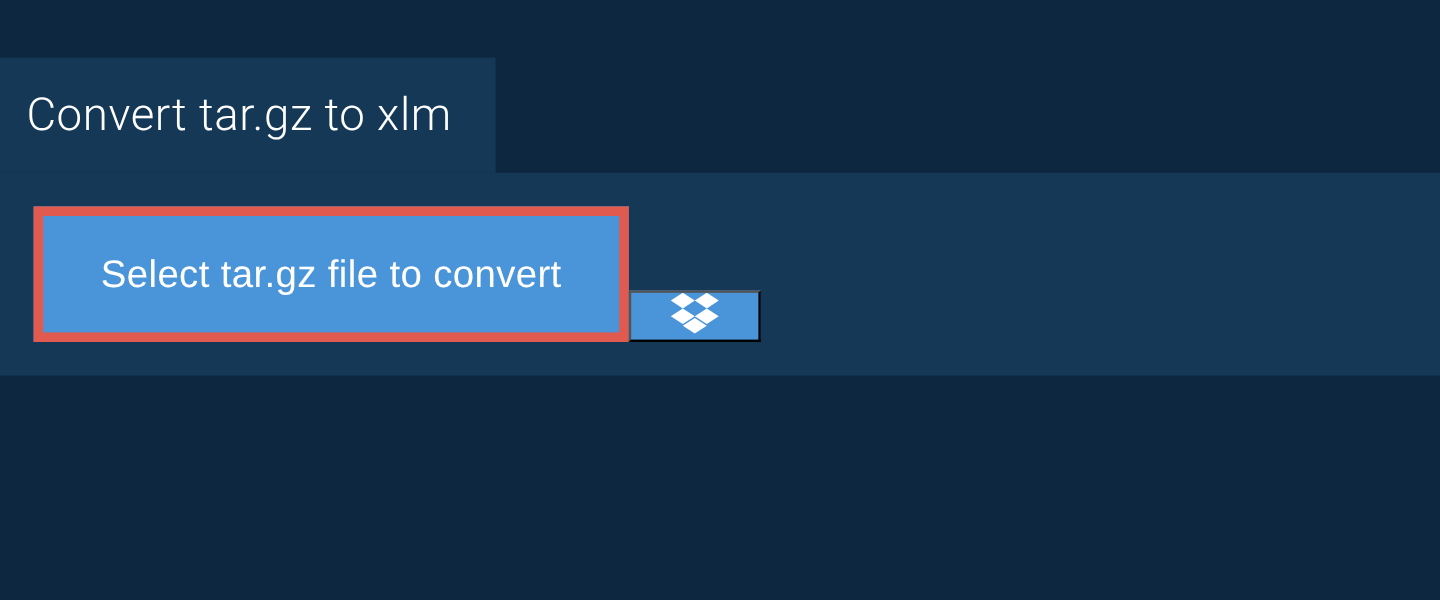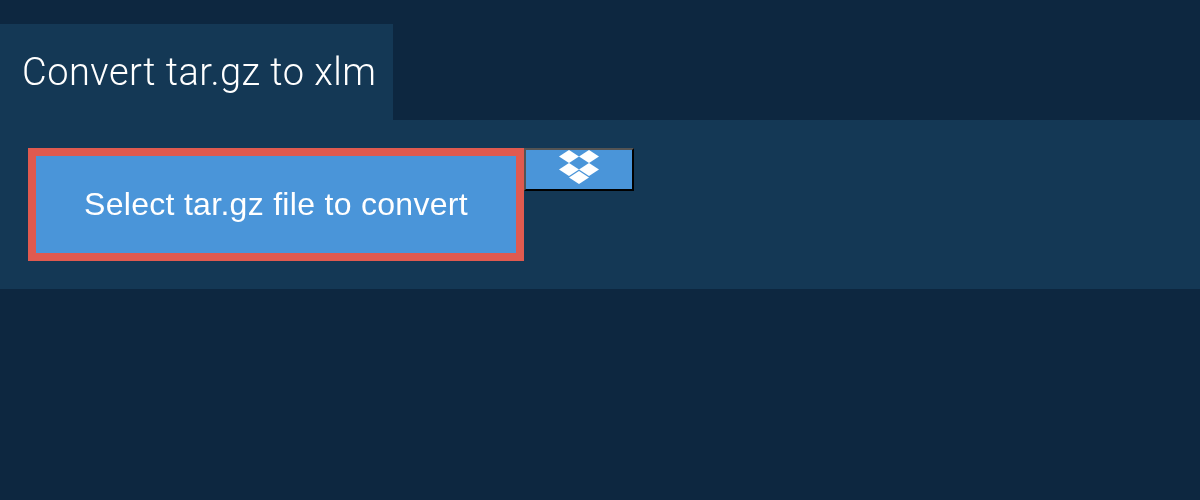--- a/index.html
+++ b/index.html
@@ -10,38 +10,38 @@
     body {
       width: 1200px;
       height: 500px;
       background-color: #0d2740;
       font-family: -apple-system, BlinkMacSystemFont, "Segoe UI", Roboto, Helvetica, Arial, sans-serif;
       overflow: hidden;
     }
     .header-tab {
       background-color: #143855;
       display: inline-block;
-      padding: 26px 16px 26px 22px;
-      margin-top: 24px;
+      padding: 26px 36px 26px 22px;
+      margin-top: 48px;
     }
     .header-title {
       color: #ffffff;
       font-size: 38px;
       font-weight: 300;
       letter-spacing: 0.5px;
     }
     .content-panel {
       background-color: #143855;
       padding: 28px 28px 28px 28px;
       margin-top: 0;
       width: 100%;
     }
     .button-row {
       display: flex;
-      align-items: flex-start;
+      align-items: flex-end;
     }
     .select-file-button {
       background-color: #4a95d9;
       border: 8px solid #e05a4f;
       color: #ffffff;
       font-size: 32px;
       font-weight: 300;
       padding: 30px 48px;
       cursor: pointer;
       display: flex;

